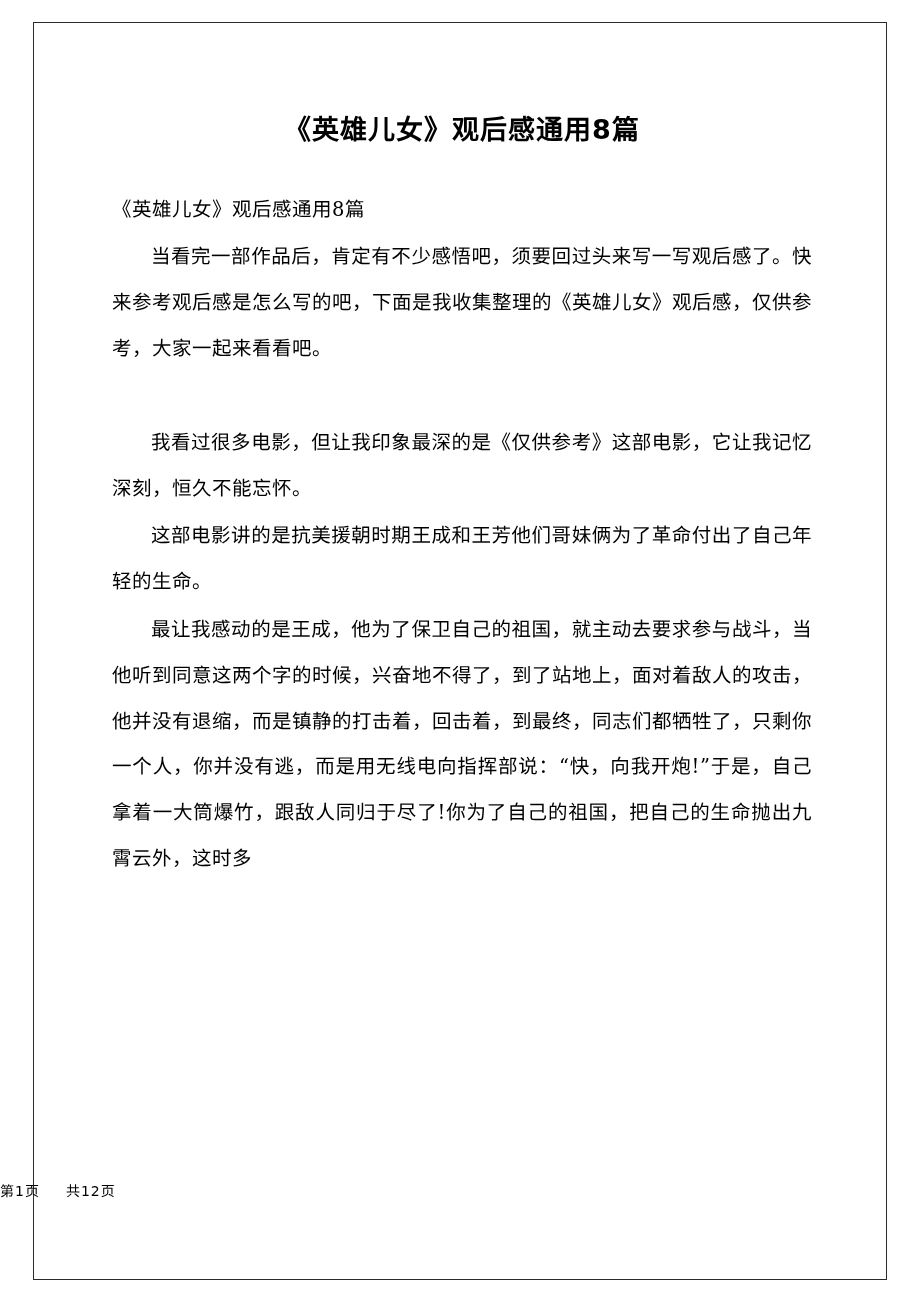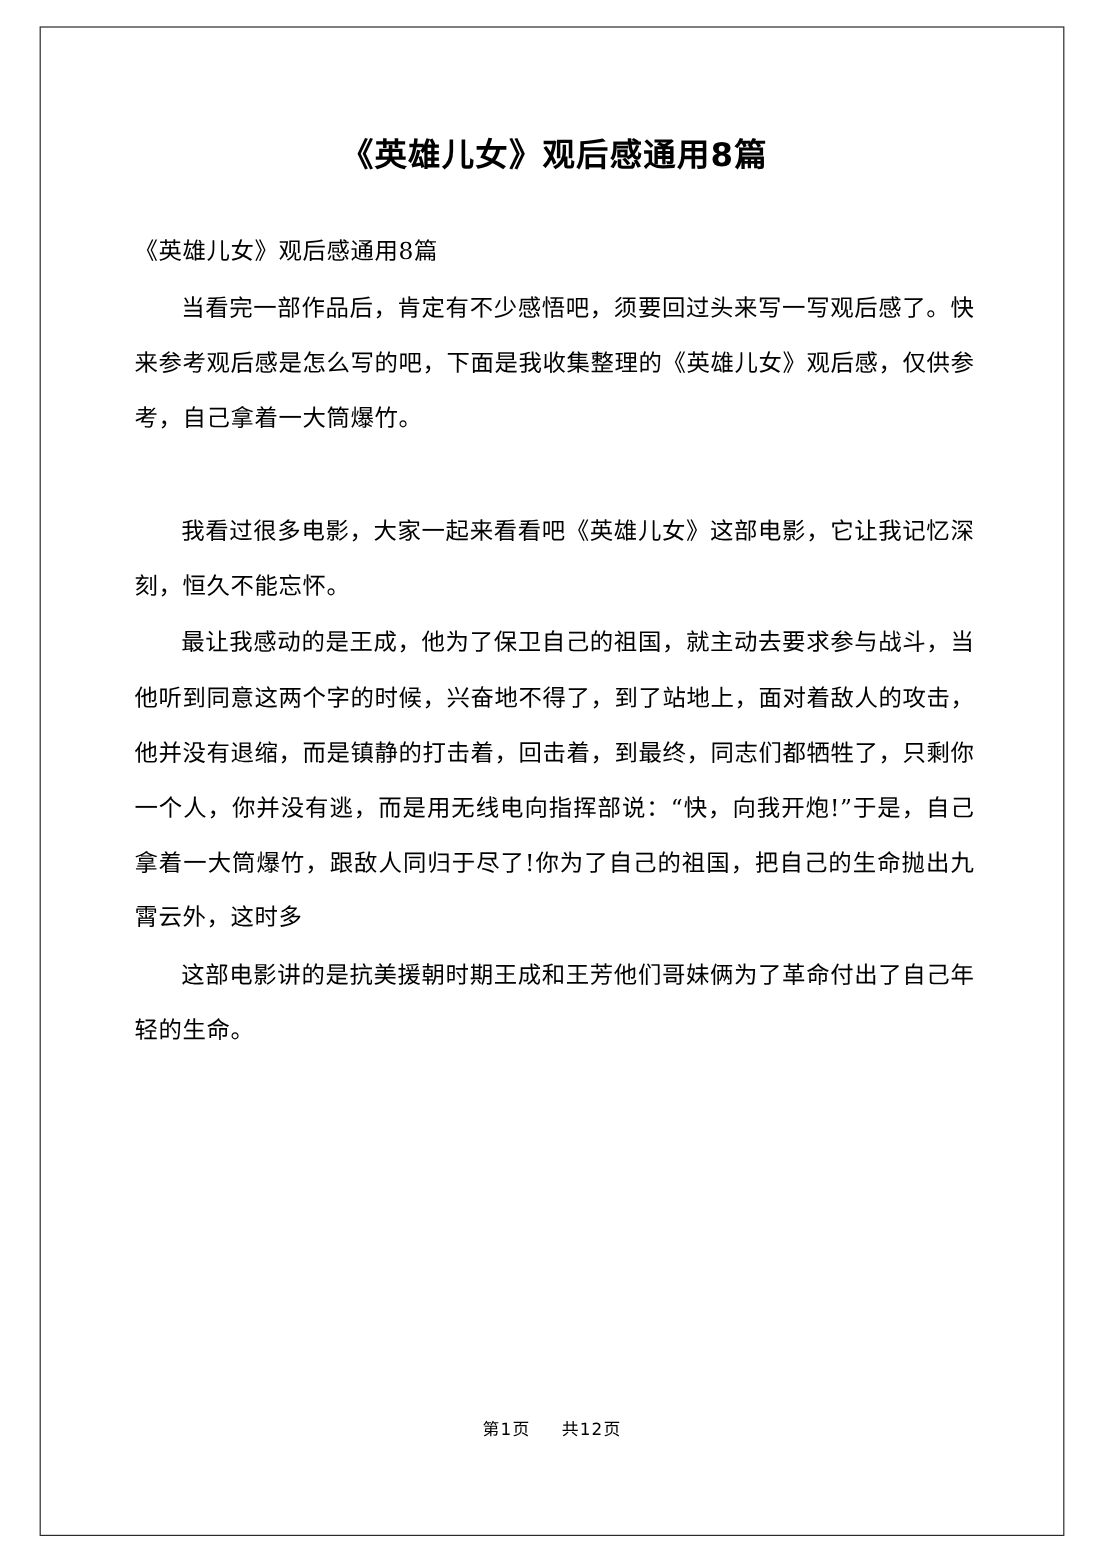--- a/index.html
+++ b/index.html
@@ -61,21 +61,20 @@
   }
   p.spacer {
     height: 46px;
     margin: 0;
   }
   .footer {
     position: absolute;
     left: 0;
     top: 1180px;
     width: 920px;
-    text-align: center;
     font-size: 14px;
     font-family: "DejaVu Sans", "Liberation Sans", sans-serif;
     color: #000;
     letter-spacing: 1px;
   }
   .footer span {
     display: inline-block;
   }
   .footer .gap {
     display: inline-block;
@@ -86,28 +85,28 @@
 <body>
 
 <div class="page">
   <div class="page-border"></div>
 
   <div class="content">
     <h1 class="doc-title">《英雄儿女》观后感通用8篇</h1>
 
     <p class="para">《英雄儿女》观后感通用8篇</p>
 
-    <p class="para indent">当看完一部作品后，肯定有不少感悟吧，须要回过头来写一写观后感了。快来参考观后感是怎么写的吧，下面是我收集整理的《英雄儿女》观后感，仅供参考，自己拿着一大筒爆竹。</p>
+    <p class="para indent">当看完一部作品后，肯定有不少感悟吧，须要回过头来写一写观后感了。快来参考观后感是怎么写的吧，下面是我收集整理的《英雄儿女》观后感，仅供参考，大家一起来看看吧。</p>
 
     <p class="spacer"></p>
 
 
-    <p class="para indent">我看过很多电影，大家一起来看看吧《英雄儿女》这部电影，它让我记忆深刻，恒久不能忘怀。</p>
+    <p class="para indent">我看过很多电影，但让我印象最深的是《仅供参考》这部电影，它让我记忆深刻，恒久不能忘怀。</p>
+
+    <p class="para indent">这部电影讲的是抗美援朝时期王成和王芳他们哥妹俩为了革命付出了自己年轻的生命。</p>
 
     <p class="para indent">最让我感动的是王成，他为了保卫自己的祖国，就主动去要求参与战斗，当他听到同意这两个字的时候，兴奋地不得了，到了站地上，面对着敌人的攻击，他并没有退缩，而是镇静的打击着，回击着，到最终，同志们都牺牲了，只剩你一个人，你并没有逃，而是用无线电向指挥部说：“快，向我开炮!”于是，自己拿着一大筒爆竹，跟敌人同归于尽了!你为了自己的祖国，把自己的生命抛出九霄云外，这时多</p>
-
-    <p class="para indent">这部电影讲的是抗美援朝时期王成和王芳他们哥妹俩为了革命付出了自己年轻的生命。</p>
   </div>
 
   <div class="footer">
     <span>第</span><span>1</span><span>页</span><span class="gap"></span><span>共</span><span>12</span><span>页</span>
   </div>
 </div>
 
 </body></html>

